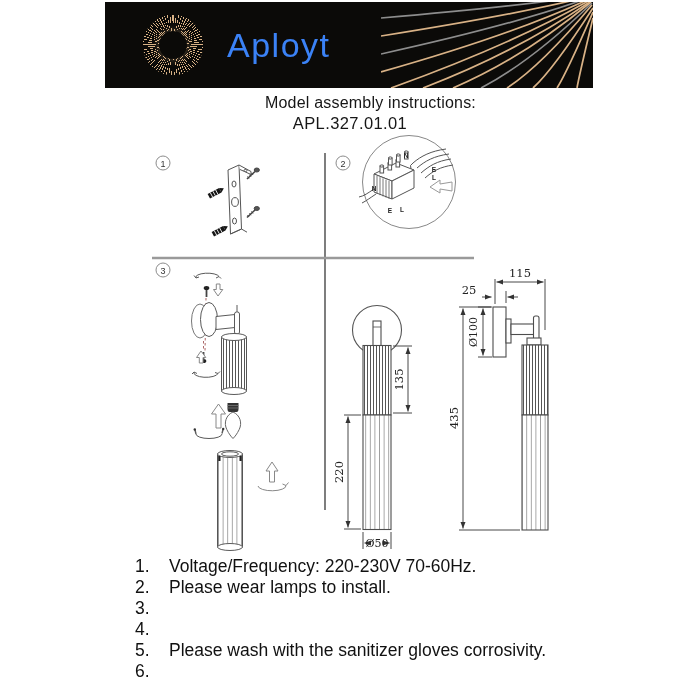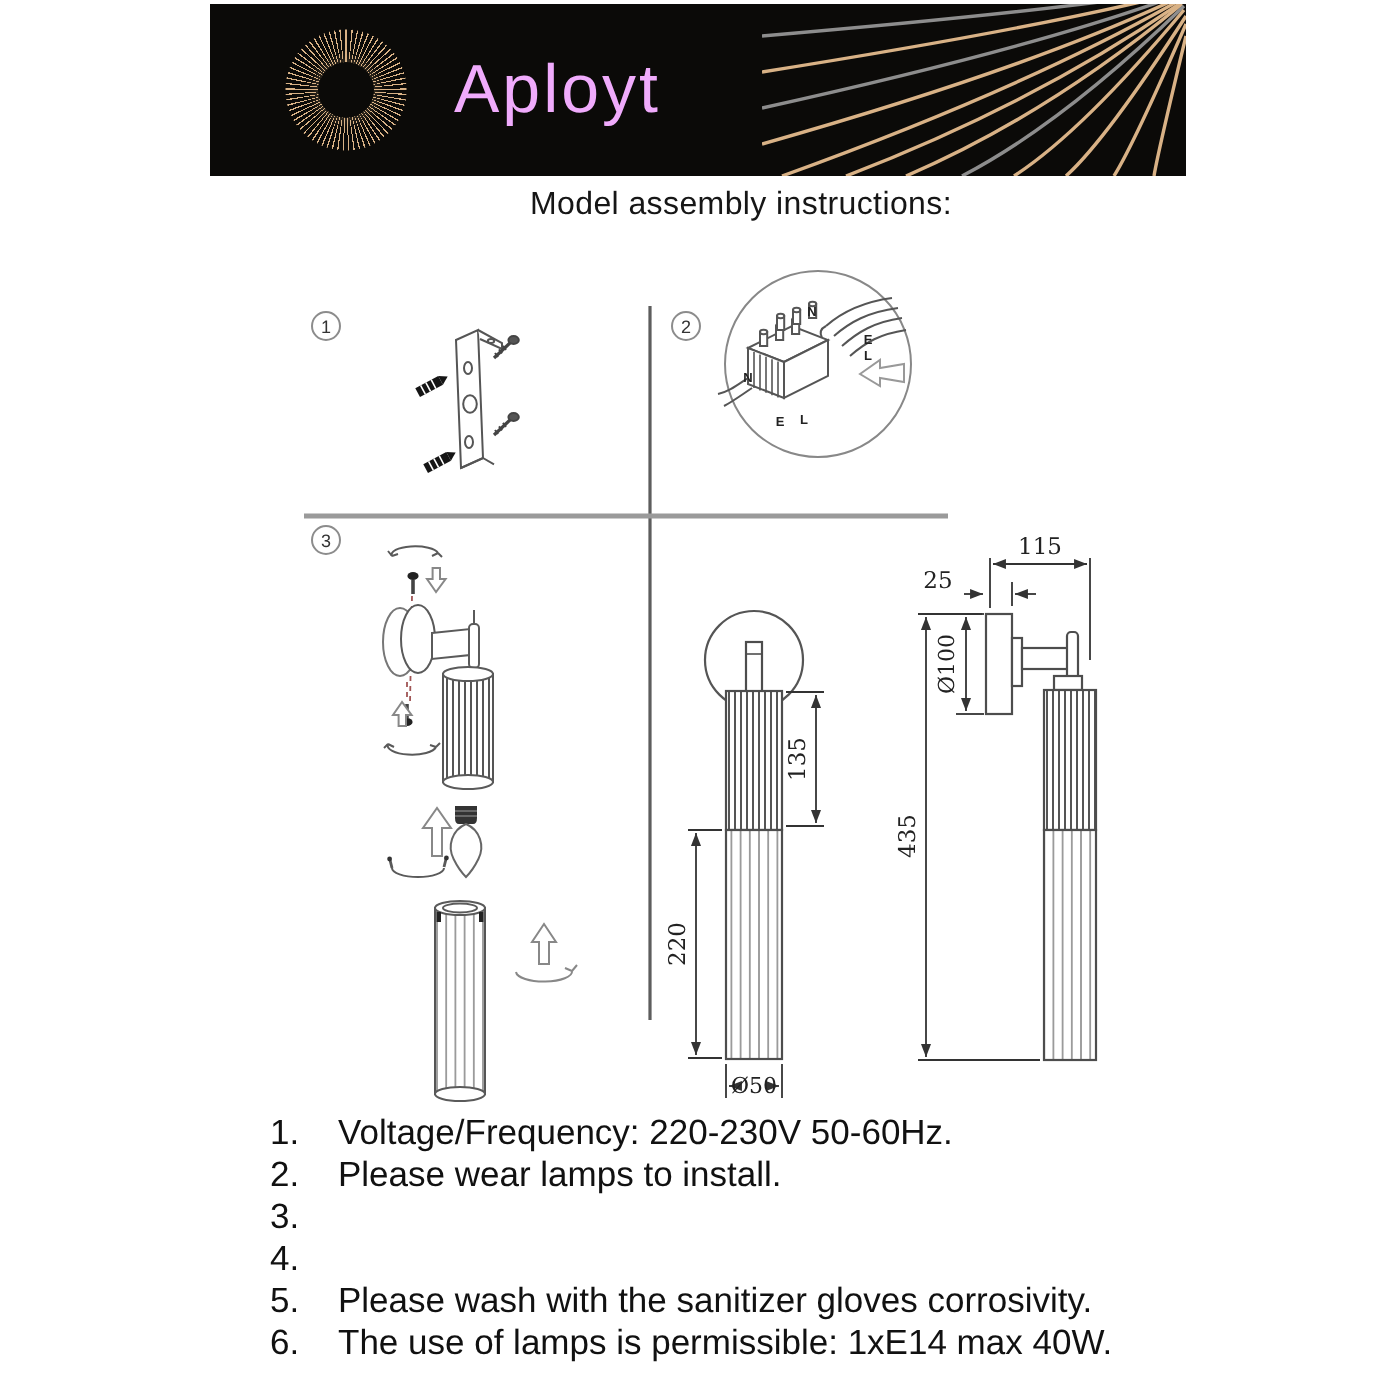--- a/index.html
+++ b/index.html
@@ -17,21 +17,21 @@
     background:repeating-conic-gradient(from 0deg,#d9b286 0deg 1.3deg,transparent 1.3deg 5.2deg);
     -webkit-mask:radial-gradient(circle,transparent 0 12px,#000 12.5px 30px,transparent 30.5px);
     mask:radial-gradient(circle,transparent 0 12px,#000 12.5px 30px,transparent 30.5px);
   }
   .starburst-core{
     position:absolute;left:54px;top:29px;width:28px;height:28px;border-radius:50%;
     background:#0b0a08;box-shadow:0 0 6px 2px rgba(217,178,134,.25);
   }
   .brand{
     position:absolute;left:122px;top:24px;font-size:34px;line-height:38px;
-    color:#f0abfc;font-weight:400;letter-spacing:1.5px;
+    color:#3b82f6;font-weight:400;letter-spacing:1.5px;
   }
   .rays{position:absolute;right:0;top:0;}
   
   .title-block{position:absolute;left:0;top:93px;width:700px;text-align:center;color:#161616;}
   .title-line1{font-size:16px;line-height:20px;letter-spacing:.2px;padding-left:41px;}
   .title-line2{font-size:16.5px;line-height:20px;letter-spacing:.4px;}
   
   .drawing{position:absolute;left:0;top:130px;}
   
   .instructions{position:absolute;left:135px;top:556px;width:460px;color:#111;}
@@ -61,20 +61,21 @@
         <path d="M211,3 Q160,64 126,86" stroke="#d9b286"></path>
         <path d="M212,6 Q172,68 152,86" stroke="#d9b286"></path>
         <path d="M212,10 Q186,70 176,86" stroke="#d9b286"></path>
         <path d="M212,16 Q198,74 196,86" stroke="#d9b286"></path>
       </g>
     </svg>
   </div>
 
   <div class="title-block">
     <div class="title-line1">Model assembly instructions:</div>
+    <div class="title-line2">APL.327.01.01</div>
   </div>
 
   <svg class="drawing" width="700" height="430" viewBox="0 130 700 430">
     <defs>
       <marker id="arr" viewBox="0 0 10 10" refX="9.5" refY="5" markerWidth="8" markerHeight="8" orient="auto-start-reverse">
         <path d="M0.5,1.5 L9.5,5 L0.5,8.5 Z" fill="#333"></path>
       </marker>
       <pattern id="ribsDense" width="3" height="6" patternUnits="userSpaceOnUse">
         <rect width="3" height="6" fill="#fff"></rect>
         <line x1="1.5" y1="0" x2="1.5" y2="6" stroke="#555" stroke-width="1"></line>
@@ -332,35 +333,34 @@
         <line x1="520" y1="530" x2="459" y2="530"></line>
         <line x1="463" y1="308.5" x2="463" y2="528.5" marker-start="url(#arr)" marker-end="url(#arr)"></line>
       </g>
       <text transform="rotate(-90 457.5 418)" x="457.5" y="418" font-size="11.5" font-family="DejaVu Serif,serif" fill="#222" stroke="none" text-anchor="middle">435</text>
     </g>
   </svg>
 
   <div class="instructions">
     <div class="instr-row">
       <span class="instr-num">1.</span>
-      <span class="instr-text">Voltage/Frequency: 220-230V 50-60Hz.</span>
+      <span class="instr-text">Voltage/Frequency: 220-230V 70-60Hz.</span>
     </div>
     <div class="instr-row">
       <span class="instr-num">2.</span>
       <span class="instr-text">Please wear lamps to install.</span>
     </div>
     <div class="instr-row">
       <span class="instr-num">3.</span>
     </div>
     <div class="instr-row">
       <span class="instr-num">4.</span>
     </div>
     <div class="instr-row">
       <span class="instr-num">5.</span>
       <span class="instr-text">Please wash with the sanitizer gloves corrosivity.</span>
     </div>
     <div class="instr-row">
       <span class="instr-num">6.</span>
-      <span class="instr-text">The use of lamps is permissible: 1xE14 max 40W.</span>
     </div>
   </div>
 
 </div>
 
 </body></html>

